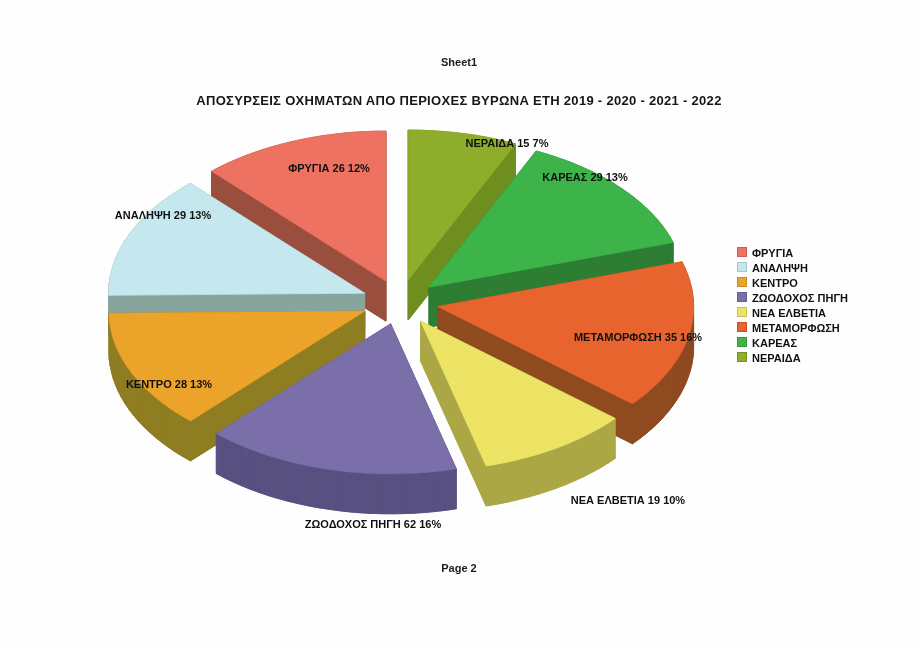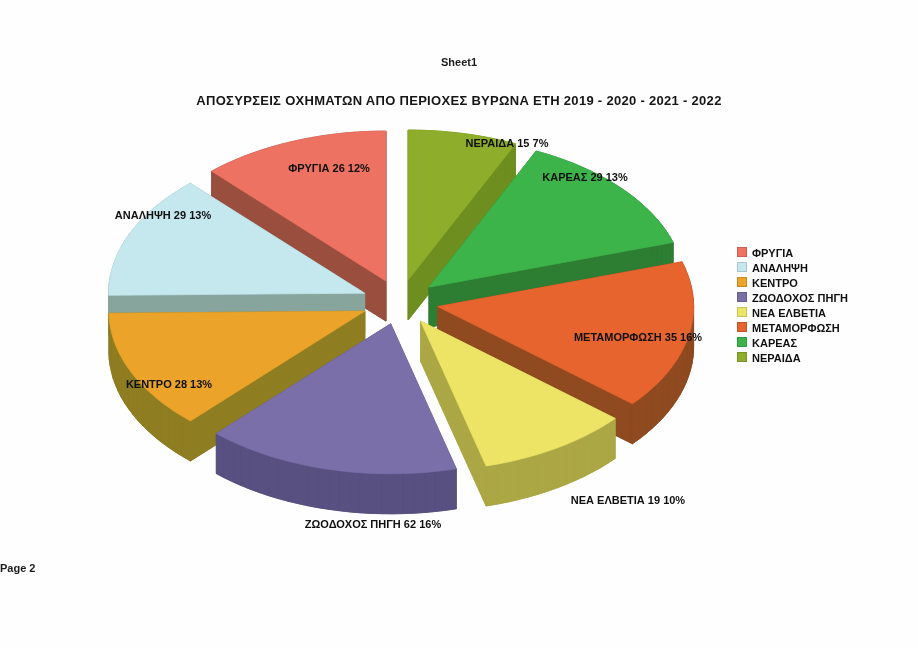--- a/index.html
+++ b/index.html
@@ -10,21 +10,21 @@
   }
   .sheet-header{
     position:absolute;top:56px;left:0;width:100%;text-align:center;
     font-size:11px;color:#1c1c1c;
   }
   .chart-title{
     position:absolute;top:93px;left:0;width:100%;text-align:center;
     font-size:13px;letter-spacing:0.3px;color:#161616;
   }
   .page-footer{
-    position:absolute;top:562px;left:0;width:100%;text-align:left;
+    position:absolute;top:562px;left:0;width:100%;text-align:center;
     font-size:11px;color:#1c1c1c;
   }
   #pie-wrap{position:absolute;left:0;top:0;width:918px;height:648px;}
   #pie-svg{position:absolute;left:0;top:0;}
   .slice-label{
     position:absolute;transform:translate(-50%,-50%);
     font-size:11px;white-space:nowrap;color:#101010;z-index:5;
   }
   #legend{
     position:absolute;left:737px;top:247px;z-index:6;

